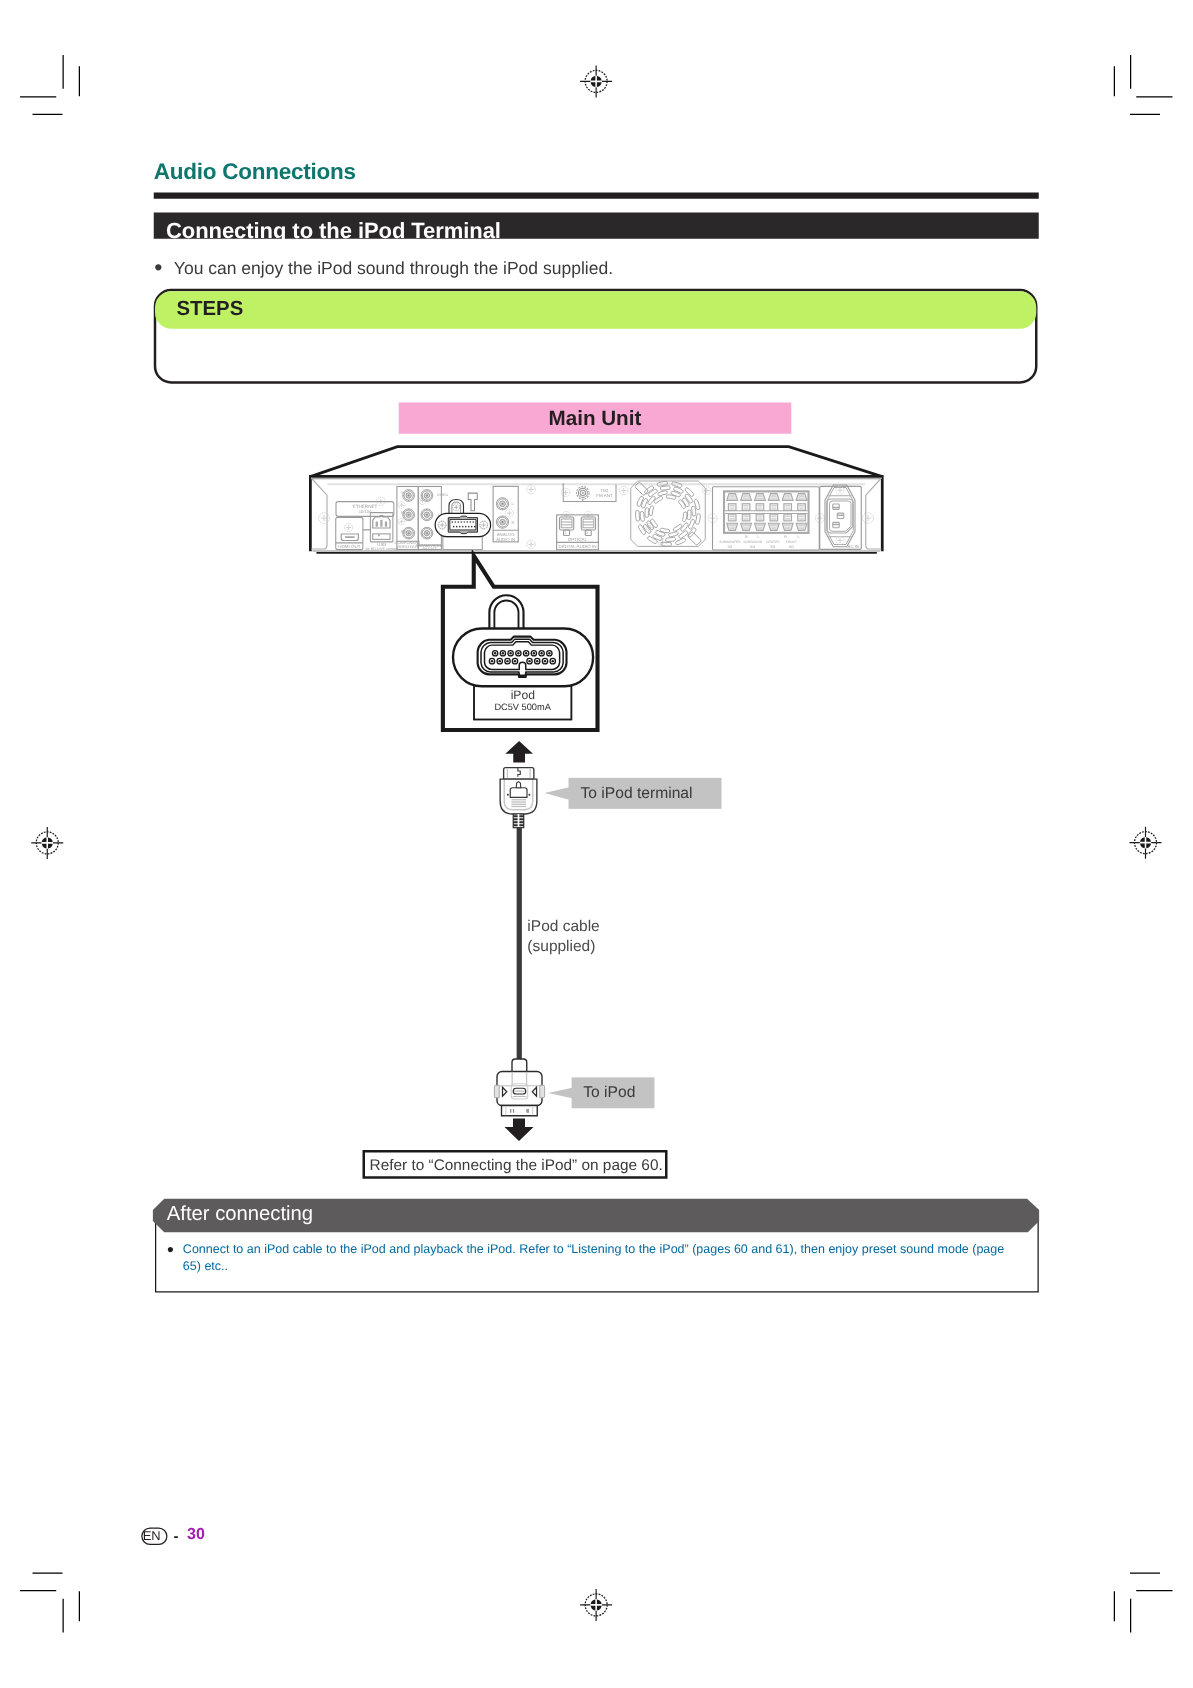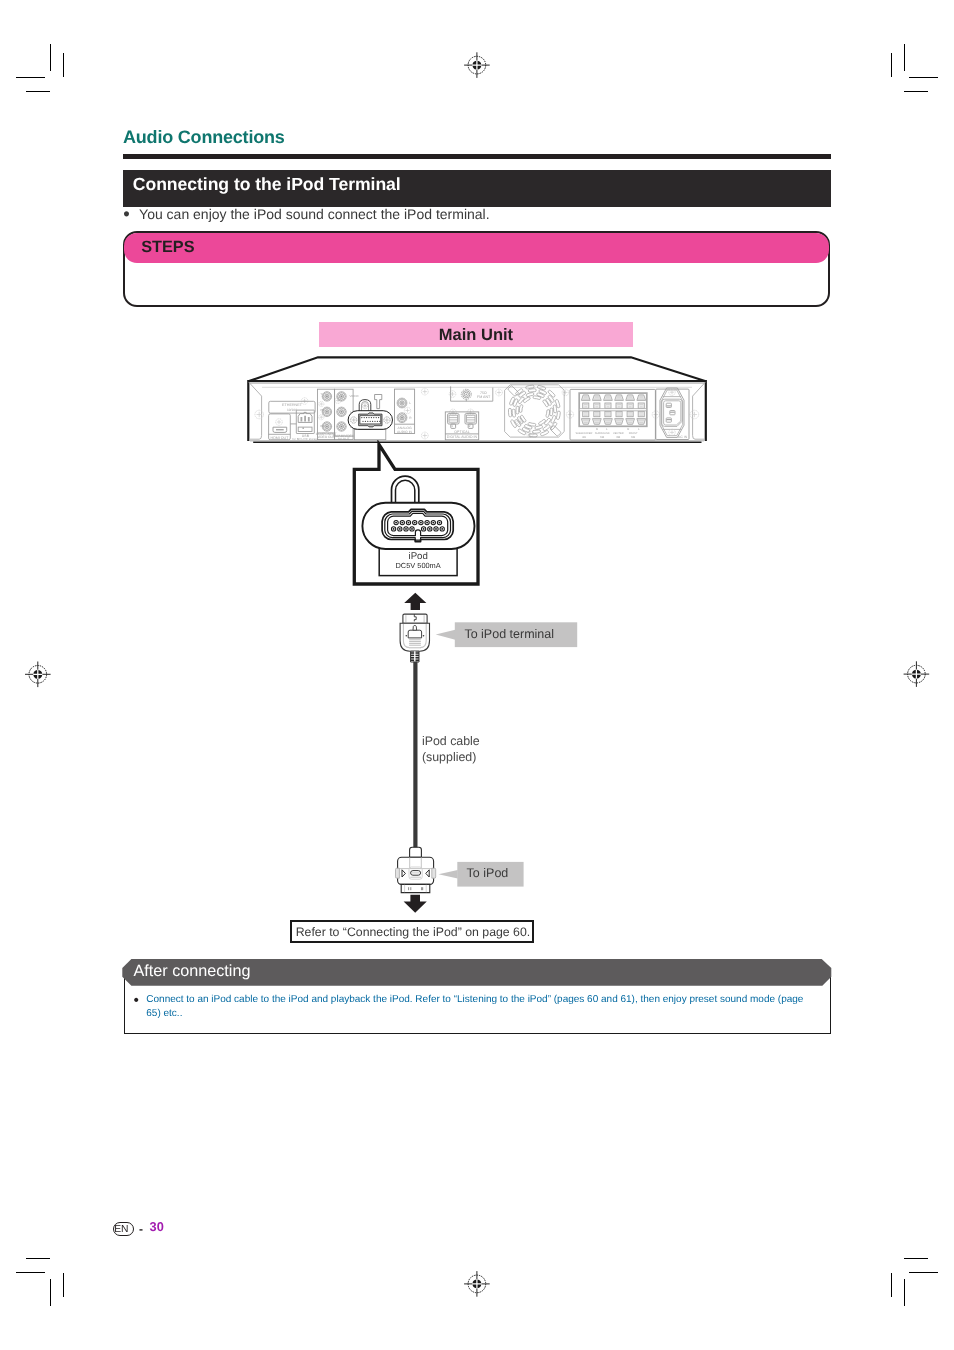--- a/index.html
+++ b/index.html
@@ -8,33 +8,33 @@
        -webkit-font-smoothing:antialiased;text-rendering:geometricPrecision;}
   *{-webkit-font-smoothing:antialiased !important;}
   svg text{-webkit-font-smoothing:antialiased;}
   .abs{position:absolute;}
   .cm{position:absolute;background:#000;}
 
   
   #page-title{position:absolute;left:123px;top:128px;font-size:18px;font-weight:bold;
        letter-spacing:-0.2px;line-height:1;color:#0f766e;}
   #title-rule{position:absolute;left:123px;top:153.8px;width:707.5px;height:5px;background:#231f20;}
-  #section-bar{position:absolute;left:123px;top:170px;width:707.5px;height:37px;background:#2b2829;}
+  #section-bar{position:absolute;left:123px;top:170px;width:707.5px;height:21px;background:#2b2829;}
   #section-bar .lbl{position:absolute;left:9.8px;top:4.2px;font-size:17.6px;font-weight:bold;color:#fff;
        letter-spacing:-0.05px;line-height:1.2;}
   #intro-bullet{position:absolute;left:124px;top:205px;font-size:14px;color:#3a3a3a;
        line-height:1.3;white-space:nowrap;}
   #intro-bullet .dot{position:absolute;left:-0.7px;top:-2.6px;font-size:18.5px;line-height:1.3;}
   #intro-bullet .txt{position:absolute;left:15.1px;top:0;}
 
   
   #steps-box{position:absolute;left:122.7px;top:231.3px;width:703.5px;height:71.5px;
        border:2.1px solid #231f20;border-radius:14px;background:#fff;}
   #steps-head{position:absolute;left:-0.5px;top:-0.5px;width:704.5px;height:30px;
-       background:#ec4899;border-radius:13px 13px 13px 13px;}
+       background:#bef264;border-radius:13px 13px 13px 13px;}
   #steps-head .lbl{position:absolute;left:17.0px;top:5.2px;font-size:16.3px;font-weight:bold;
        color:#231f20;line-height:1.2;}
   #steps-list{position:absolute;left:11.6px;top:35.3px;font-size:12.8px;font-weight:bold;
        line-height:14px;color:#231f20;white-space:nowrap;}
 
   
   #main-unit-band{position:absolute;left:318.7px;top:322.2px;width:314.5px;height:25px;
        background:#f9a8d4;}
   #main-unit-band .lbl{position:absolute;width:100%;text-align:center;top:3.4px;
        font-size:16.5px;font-weight:bold;color:#231f20;line-height:1.2;}
@@ -120,21 +120,21 @@
   </g>
 </svg>
 
 <div id="page-title">Audio Connections</div>
 <div id="title-rule"></div>
 <div id="section-bar">
   <span class="lbl">Connecting to the iPod Terminal</span>
 </div>
 <div id="intro-bullet">
   <span class="dot">•</span>
-    <span class="txt">You can enjoy the iPod sound connect the iPod terminal.</span>
+    <span class="txt">You can enjoy the iPod sound through the iPod supplied.</span>
 </div>
 
 <div id="steps-box">
   <div id="steps-head">
     <span class="lbl">STEPS</span>
   </div>
 </div>
 
 <div id="main-unit-band">
   <span class="lbl">Main Unit</span>

